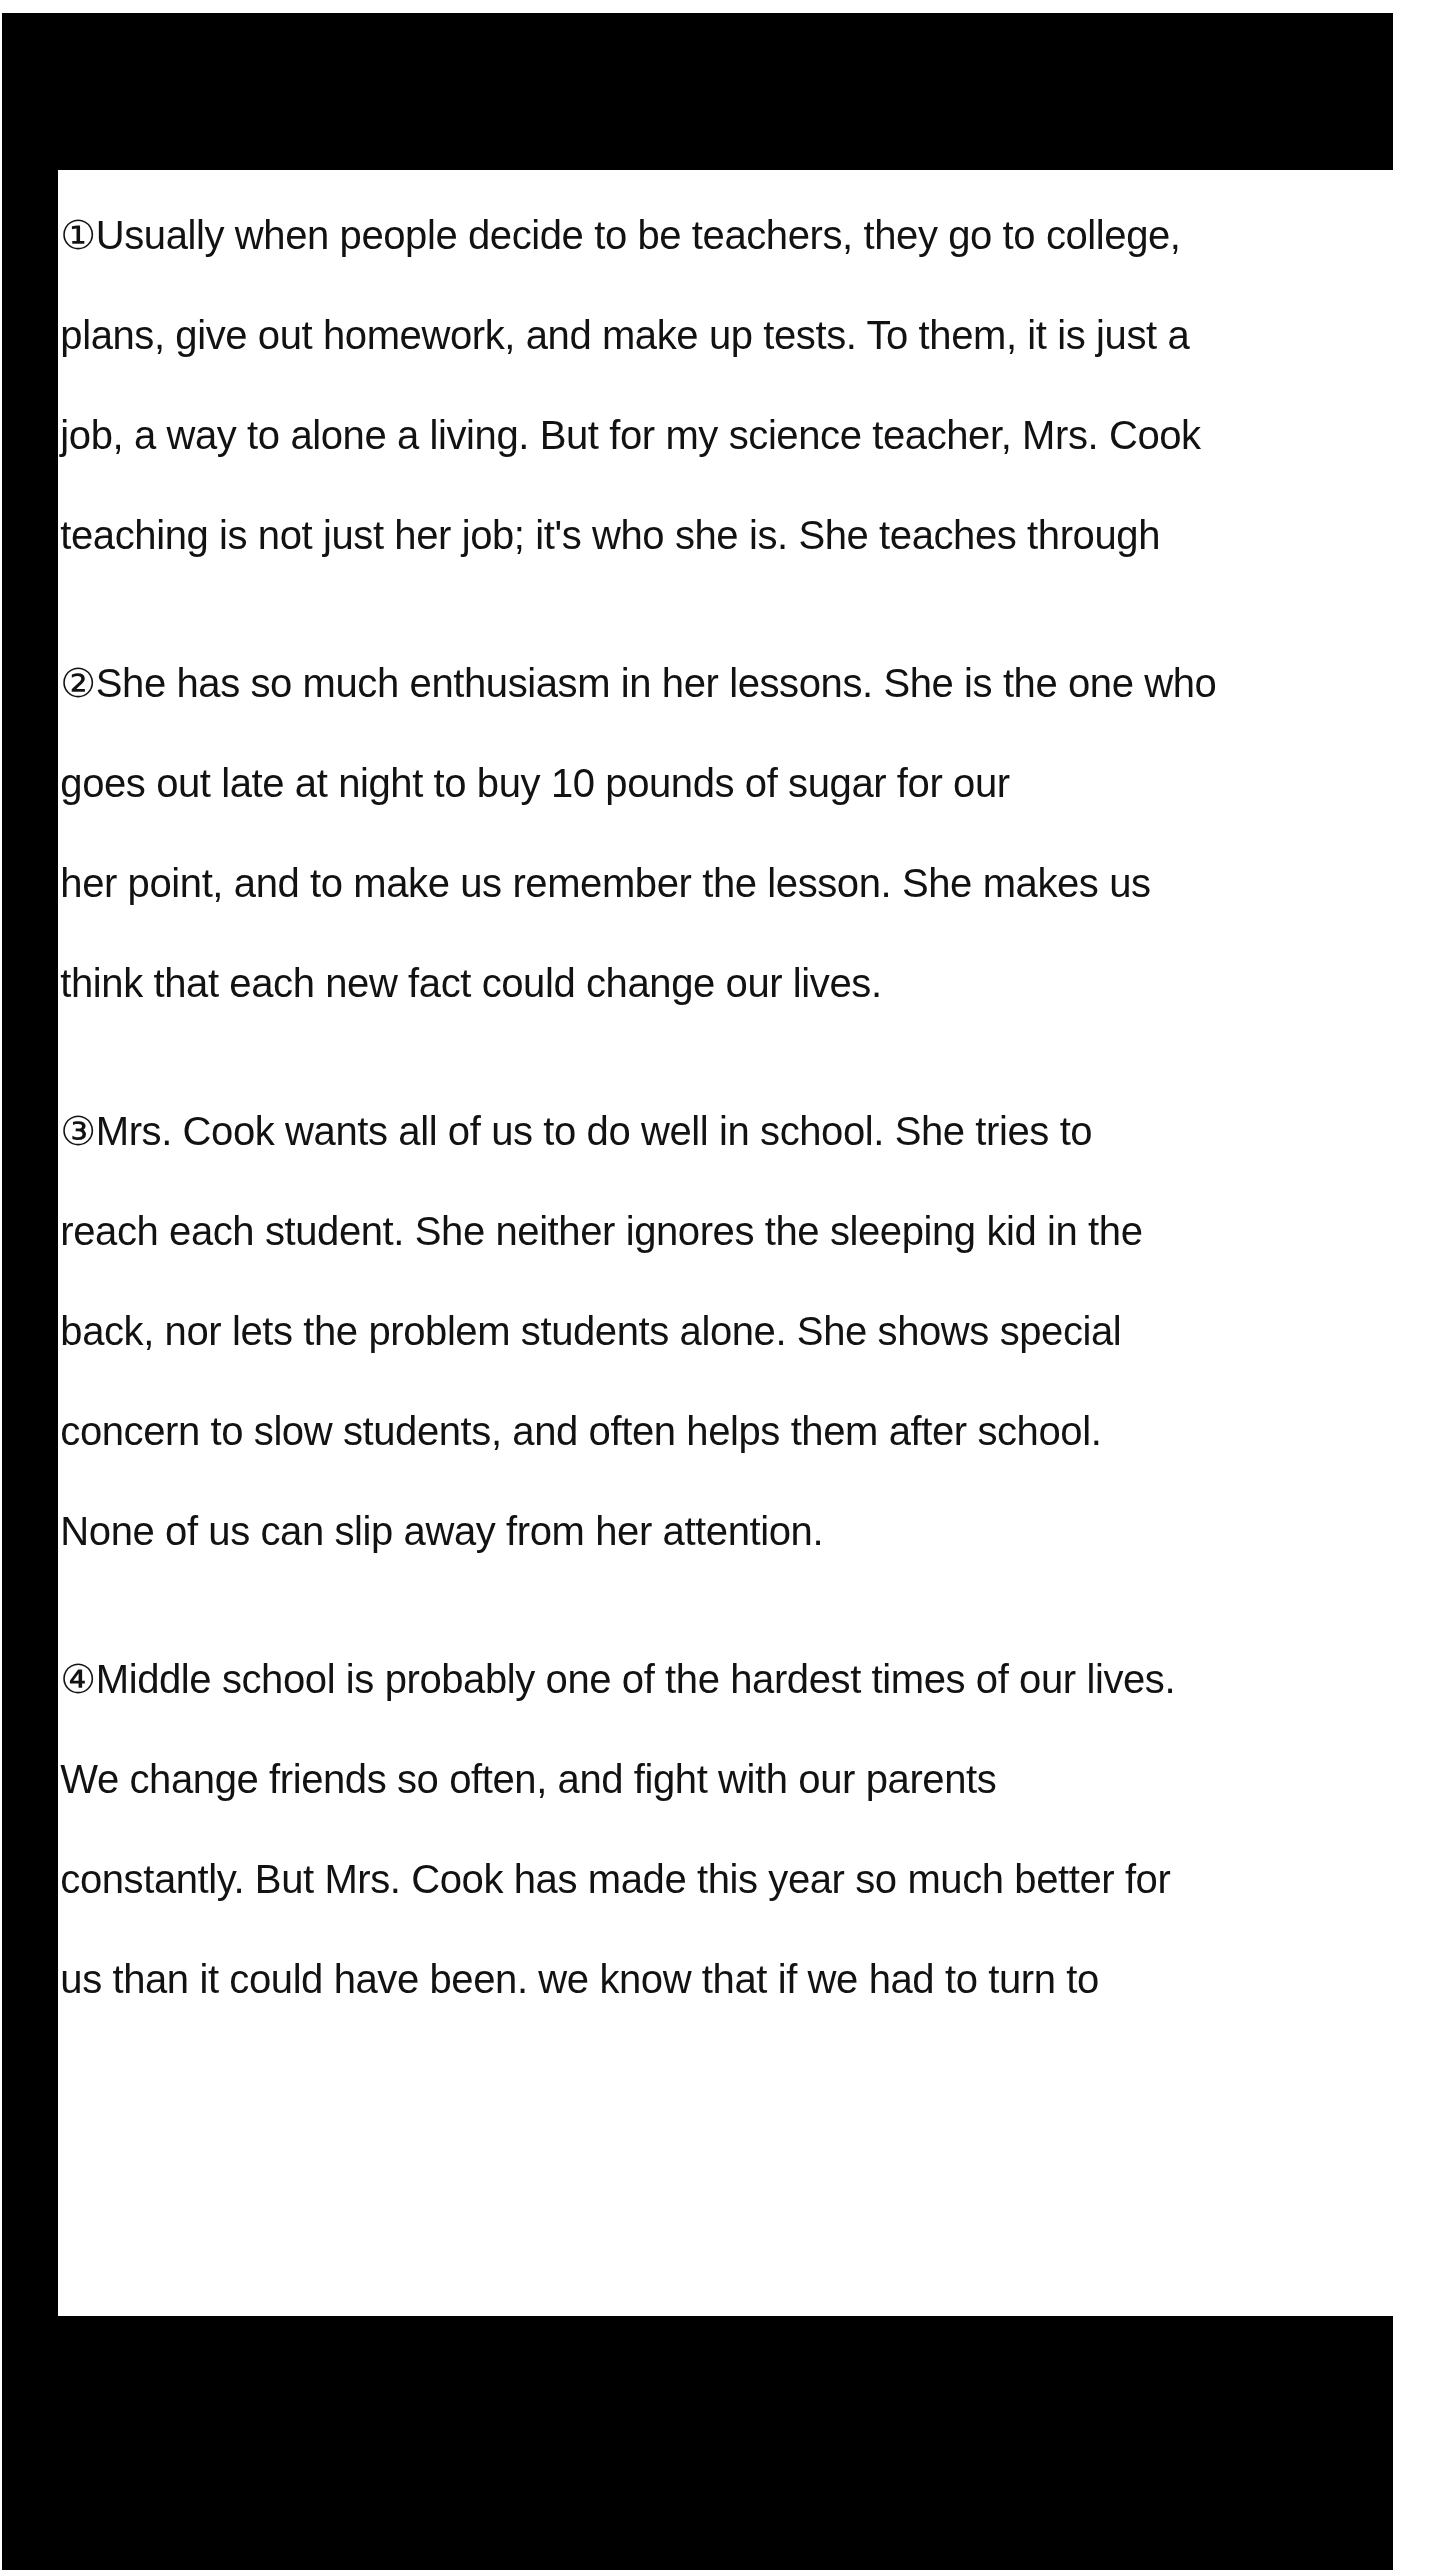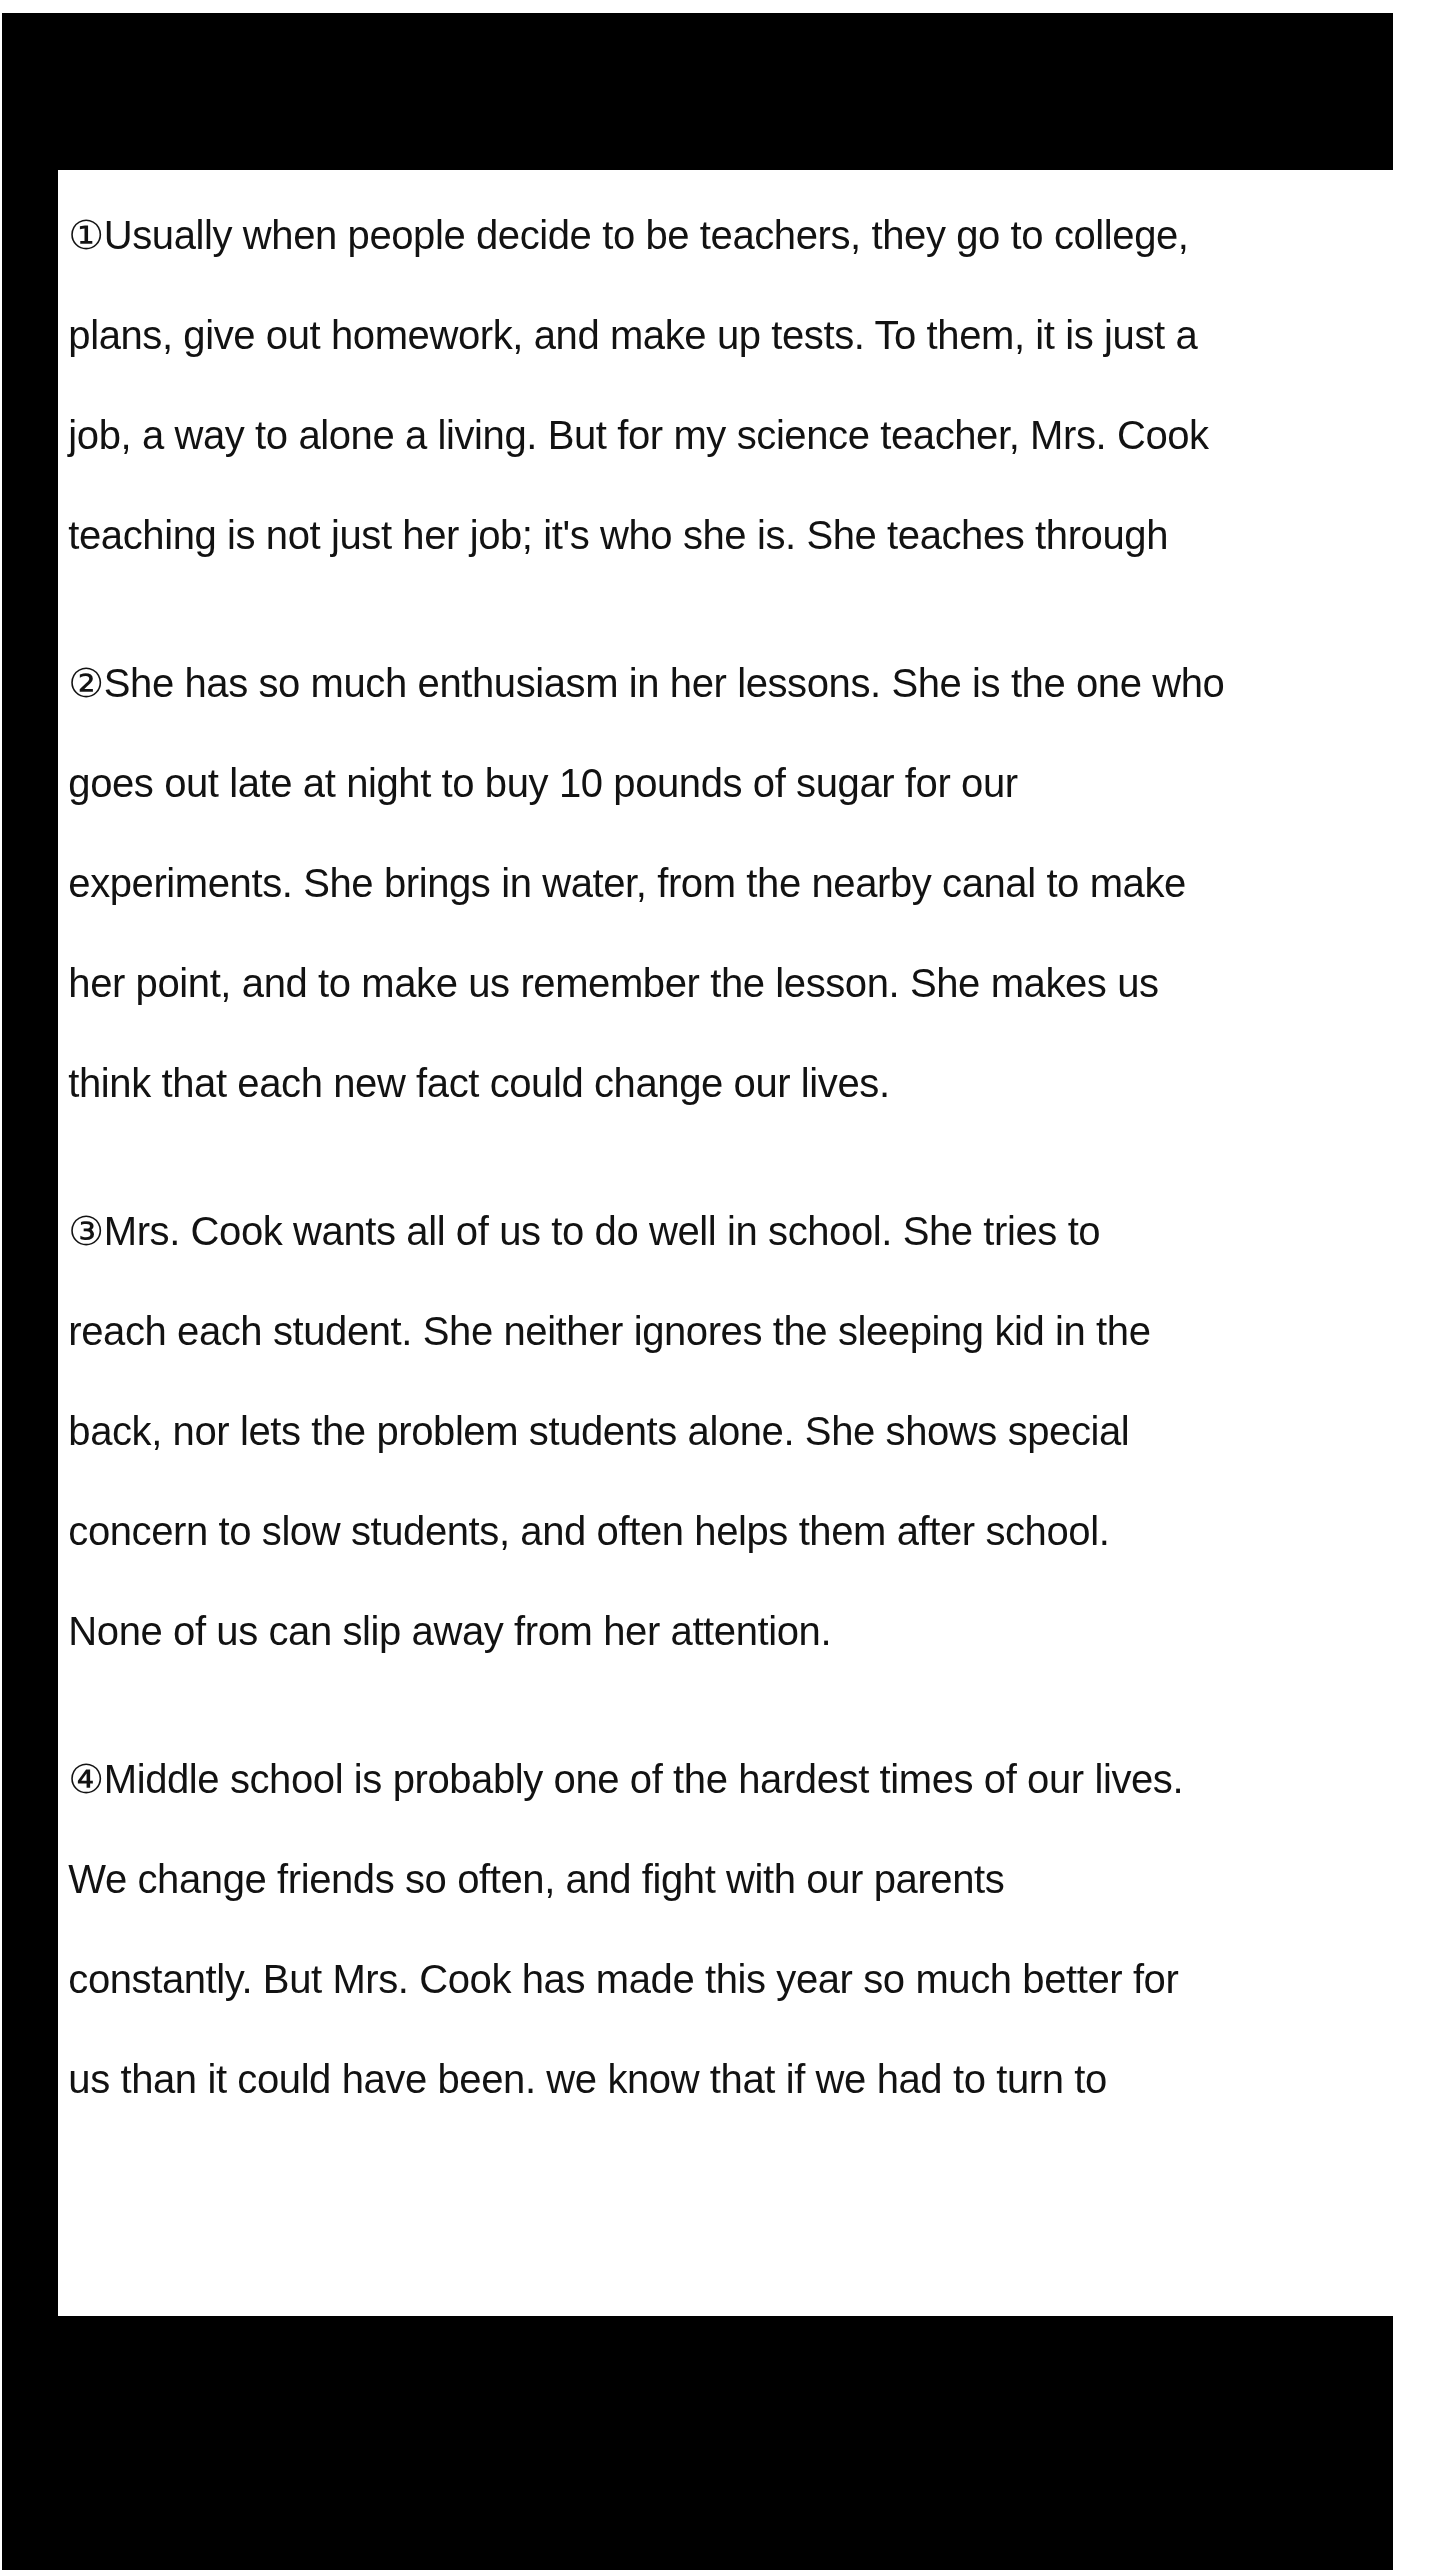--- a/index.html
+++ b/index.html
@@ -30,21 +30,21 @@
     height: 2146px;
     background: #ffffff;
   }
   .text-block {
     position: absolute;
     left: 2.3px;
     top: 15.4px;
     width: 1331px;
   }
   .paragraph {
-    margin: 0 0 48px 8px;
+    margin: 0 0 48px 0;
   }
   .line {
     height: 100px;
     line-height: 100px;
     white-space: nowrap;
     font-size: 40px;
     font-weight: 300;
     letter-spacing: -0.4px;
     color: #121212;
   }
@@ -60,21 +60,20 @@
     <div class="paragraph">
       <div class="line">①Usually when people decide to be teachers, they go to college,</div>
       <div class="line">plans, give out homework, and make up tests. To them, it is just a</div>
       <div class="line">job, a way to alone a living. But for my science teacher, Mrs. Cook</div>
       <div class="line">teaching is not just her job; it's who she is. She teaches through</div>
     </div>
 
     <div class="paragraph">
       <div class="line">②She has so much enthusiasm in her lessons. She is the one who</div>
       <div class="line">goes out late at night to buy 10 pounds of sugar for our</div>
-      <div class="line">experiments. She brings in water, from the nearby canal to make</div>
       <div class="line">her point, and to make us remember the lesson. She makes us</div>
       <div class="line">think that each new fact could change our lives.</div>
     </div>
 
     <div class="paragraph">
       <div class="line">③Mrs. Cook wants all of us to do well in school. She tries to</div>
       <div class="line">reach each student. She neither ignores the sleeping kid in the</div>
       <div class="line">back, nor lets the problem students alone. She shows special</div>
       <div class="line">concern to slow students, and often helps them after school.</div>
       <div class="line">None of us can slip away from her attention.</div>

